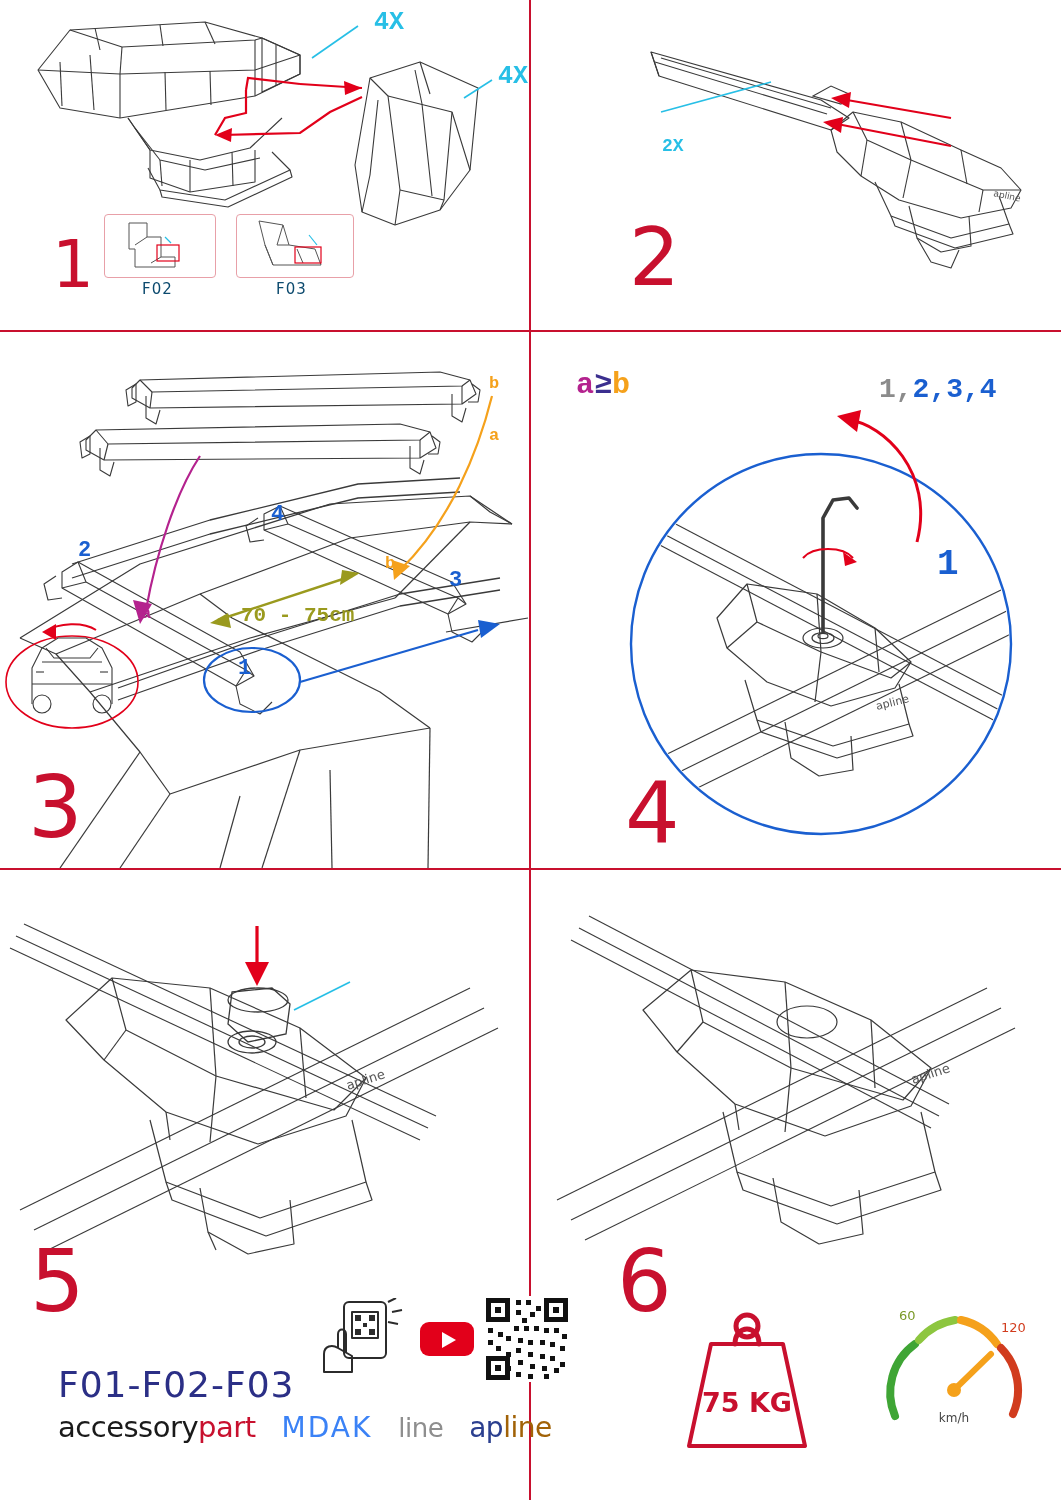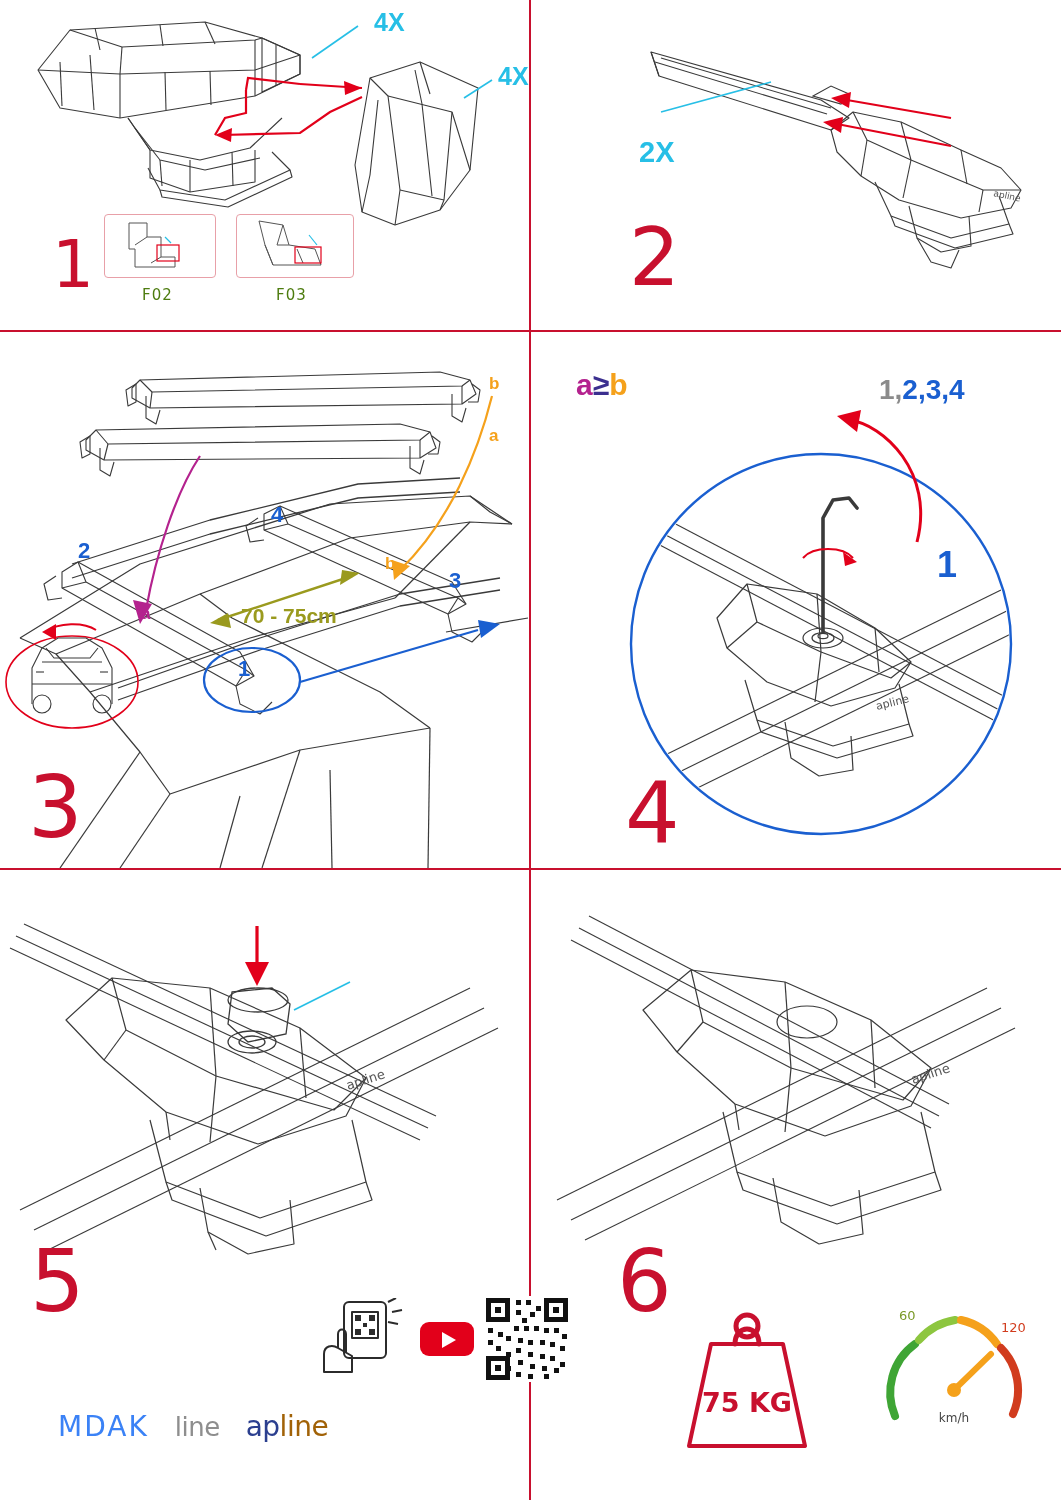--- a/index.html
+++ b/index.html
@@ -36,21 +36,21 @@
   }
   .step-num {
     font-family: "DejaVu Sans", sans-serif;
     color: #c8102e;
     font-weight: 400;
     line-height: 1;
     letter-spacing: -2px;
   }
   .callout {
     position: absolute;
-    font-family: Liberation Sans, sans-serif;
+    font-family: Liberation Mono, monospace;
     font-weight: 700;
     white-space: nowrap;
   }
   .cyan { color: #27bfe6; }
   .blue { color: #1a5fd0; }
   .gray { color: #8b8b8b; }
   .olive { color: #9a9a1e; }
   .orange { color: #f5a11b; }
   .magenta { color: #b4228e; }
   .purple { color: #3b2f8f; }
@@ -113,23 +113,22 @@
   .label-box {
     position: absolute;
     border: 1.5px solid #e8a0a8;
     border-radius: 4px;
     background: #fff;
   }
   .label-cap {
     position: absolute;
     font-family: "DejaVu Sans", sans-serif;
     font-size: 15px;
-    color: #4d7c0f;
+    color: #0c4a6e;
     letter-spacing: 1px;
-    margin-top: 6px;
   }
 </style>
 </head>
 <body>
 
 <div class="sheet">
 
   <div class="divider" style="top:330px;"></div>
   <div class="divider" style="top:868px;"></div>
   <div class="vdivider" style="left:529px; top:0px; height:330px;"></div>
@@ -272,21 +271,21 @@
       </g>
       <polygon points="300,98 320,92 318,108" fill="#e2001a"></polygon>
       <polygon points="292,122 312,117 310,133" fill="#e2001a"></polygon>
 
       <g stroke="#27bfe6" stroke-width="1.6" fill="none">
         <path d="M130 112 L240 82"></path>
       </g>
 
       <text x="462" y="196" font-family="DejaVu Sans" font-size="9" fill="#555" transform="rotate(12 462 196)">apline</text>
     </svg>
-    <div class="callout cyan" style="left:108px; top:136px; font-size:29px;">2X</div>
+    <div class="callout cyan" style="left:131px; top:136px; font-size:18px;">2X</div>
     <div class="step-num" style="position:absolute; left:98px; top:218px; font-size:80px;">2</div>
   </div>
 
   <div class="panel" style="left:0; top:332px; width:529px; height:536px;">
     <svg class="art" width="529" height="536" viewBox="0 0 529 536">
 
       <g fill="none" stroke="#3a3a3a" stroke-width="1.1" stroke-linejoin="round">
         <path d="M132 56 L140 48 L440 40 L470 48 L476 62 L462 72 L150 76 L132 66 Z"></path>
         <path d="M140 48 L152 60 L462 54 L470 48"></path>
         <path d="M152 60 L150 76"></path>
@@ -514,20 +513,21 @@
       <polygon points="257,116 245,92 269,92" fill="#e2001a"></polygon>
 
       <g stroke="#27bfe6" stroke-width="1.6" fill="none">
         <path d="M294 140 L350 112"></path>
       </g>
       <text x="348" y="220" font-family="DejaVu Sans" font-size="13" fill="#555" transform="rotate(-18 348 220)">apline</text>
     </svg>
 
     <div class="step-num" style="position:absolute; left:30px; top:368px; font-size:86px;">5</div>
 
+    <div class="model-code" style="left:58px; top:494px;">F01-F02-F03</div>
 
     <svg class="art" style="top:428px; left:318px;" width="100" height="78" viewBox="0 0 100 78">
       <g fill="none" stroke="#2b2b2b" stroke-width="2" stroke-linejoin="round">
         <rect x="26" y="4" width="42" height="56" rx="5"></rect>
         <rect x="34" y="14" width="26" height="26"></rect>
       </g>
       <g fill="#2b2b2b">
         <rect x="37" y="17" width="6" height="6"></rect>
           <rect x="51" y="17" width="6" height="6"></rect>
         <rect x="37" y="31" width="6" height="6"></rect>
@@ -599,20 +599,21 @@
         <rect x="44" y="78" width="5" height="5"></rect>
           <rect x="60" y="78" width="5" height="5"></rect>
           <rect x="76" y="66" width="5" height="5"></rect>
         <rect x="22" y="56" width="5" height="5"></rect>
           <rect x="22" y="70" width="5" height="5"></rect>
           <rect x="12" y="50" width="5" height="5"></rect>
       </g>
     </svg>
 
     <div class="brandrow" style="left:58px; top:540px;">
+      <div class="brand brand-accessory"><span>accessory</span><span class="accent">part</span></div>
       <div class="brand brand-mdak">MDAK</div>
       <div class="brand brand-ipqi">line</div>
       <div class="brand brand-apline"><span>ap</span><span class="accent">line</span></div>
     </div>
   </div>
 
   <div class="panel" style="left:531px; top:870px; width:530px; height:630px;">
     <svg class="art" width="530" height="420" viewBox="0 0 530 420">
 
       <g fill="none" stroke="#3a3a3a" stroke-width="1.1" stroke-linejoin="round">

